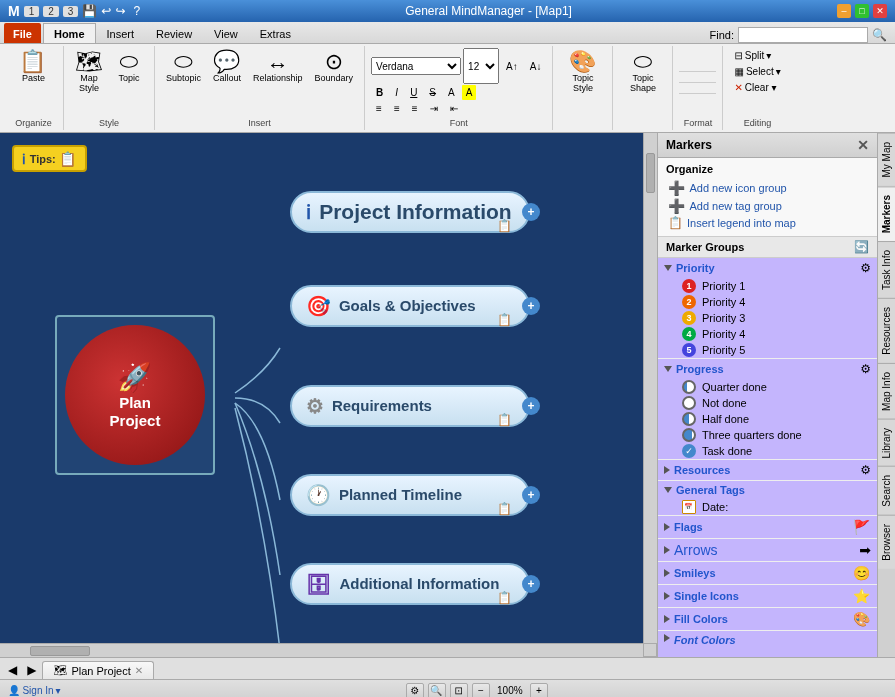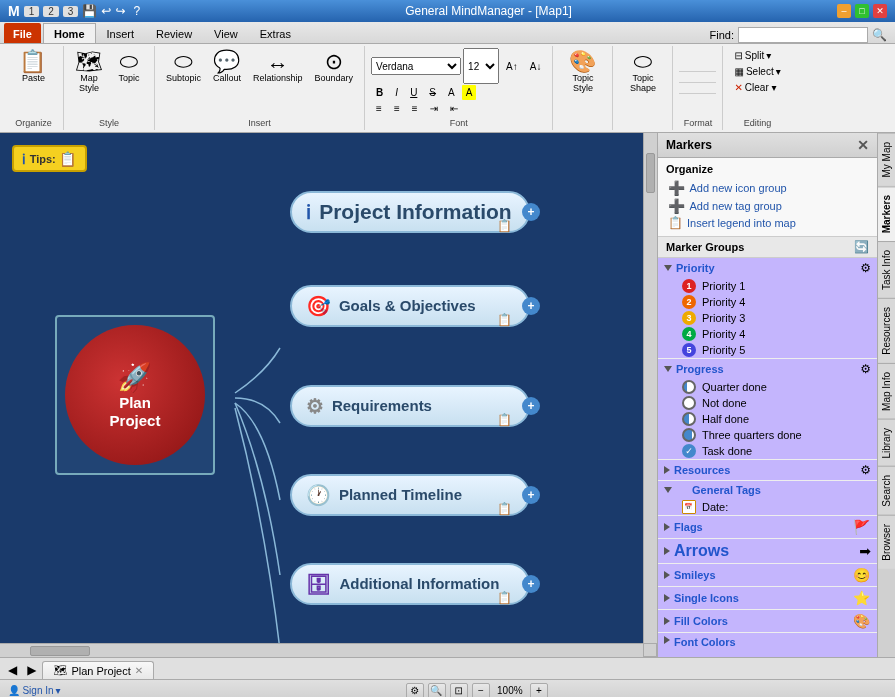--- a/index.html
+++ b/index.html
@@ -742,21 +742,21 @@
 
       <div style="display:flex; align-items:center; padding:3px 6px; gap:4px; cursor:pointer; border-top:1px solid #eee; justify-content:space-between;">
         <div style="display:flex; align-items:center; gap:4px;">
           <div class="arrow-right"></div>
           <span style="color:#2255cc; font-weight:bold; font-size:11px;">Resources</span>
         </div>
         <span style="font-size:12px; cursor:pointer;">⚙</span>
       </div>
 
       <div style="display:flex; align-items:center; padding:3px 6px; gap:4px; cursor:pointer; border-top:1px solid #eee; justify-content:space-between;">
-        <div style="display:flex; align-items:center; gap:20px;">
+        <div style="display:flex; align-items:center; gap:4px;">
           <div class="arrow-down"></div>
           <span style="color:#2255cc; font-weight:bold; font-size:11px;">General Tags</span>
         </div>
       </div>
       <div class="marker-item-row">
         <div class="cal-icon">
           <span style="color:#cc8800; font-weight:bold;">📅</span>
         </div>
         <span>Date:</span>
       </div>
@@ -765,21 +765,21 @@
         <div style="display:flex; align-items:center; gap:4px;">
           <div class="arrow-right"></div>
           <span style="color:#2255cc; font-weight:bold; font-size:11px;">Flags</span>
         </div>
         <span style="font-size:14px;">🚩</span>
       </div>
 
       <div style="display:flex; align-items:center; padding:3px 6px; gap:4px; cursor:pointer; border-top:1px solid #eee; justify-content:space-between;">
         <div style="display:flex; align-items:center; gap:4px;">
           <div class="arrow-right"></div>
-          <span style="color:#2255cc; font-weight:bold; font-size:16px;">Arrows</span>
+          <span style="color:#2255cc; font-weight:normal; font-size:14px;">Arrows</span>
         </div>
         <span style="font-size:14px;">➡</span>
       </div>
 
       <div style="display:flex; align-items:center; padding:3px 6px; gap:4px; cursor:pointer; border-top:1px solid #eee; justify-content:space-between;">
         <div style="display:flex; align-items:center; gap:4px;">
           <div class="arrow-right"></div>
           <span style="color:#2255cc; font-weight:bold; font-size:11px;">Smileys</span>
         </div>
         <span style="font-size:14px;">😊</span>
@@ -795,21 +795,21 @@
 
       <div style="display:flex; align-items:center; padding:3px 6px; gap:4px; cursor:pointer; border-top:1px solid #eee; justify-content:space-between;">
         <div style="display:flex; align-items:center; gap:4px;">
           <div class="arrow-right"></div>
           <span style="color:#2255cc; font-weight:bold; font-size:11px;">Fill Colors</span>
         </div>
         <span style="font-size:14px;">🎨</span>
       </div>
 
       <div style="display:flex; align-items:center; padding:3px 6px; gap:4px; cursor:pointer; border-top:1px solid #eee; justify-content:space-between;">
-        <div style="display:flex; gap:4px;">
+        <div style="display:flex; gap:4px;font-style:italic;">
           <div class="arrow-right"></div>
           <span style="color:#2255cc; font-weight:bold; font-size:11px;">Font Colors</span>
         </div>
       </div>
 
     </div>
   </div>
 
   <div style="width:18px; background:#d0d0d0; border-left:1px solid #aaa; display:flex; flex-direction:column; overflow:hidden;">
     <div class="side-tab">My Map</div>

